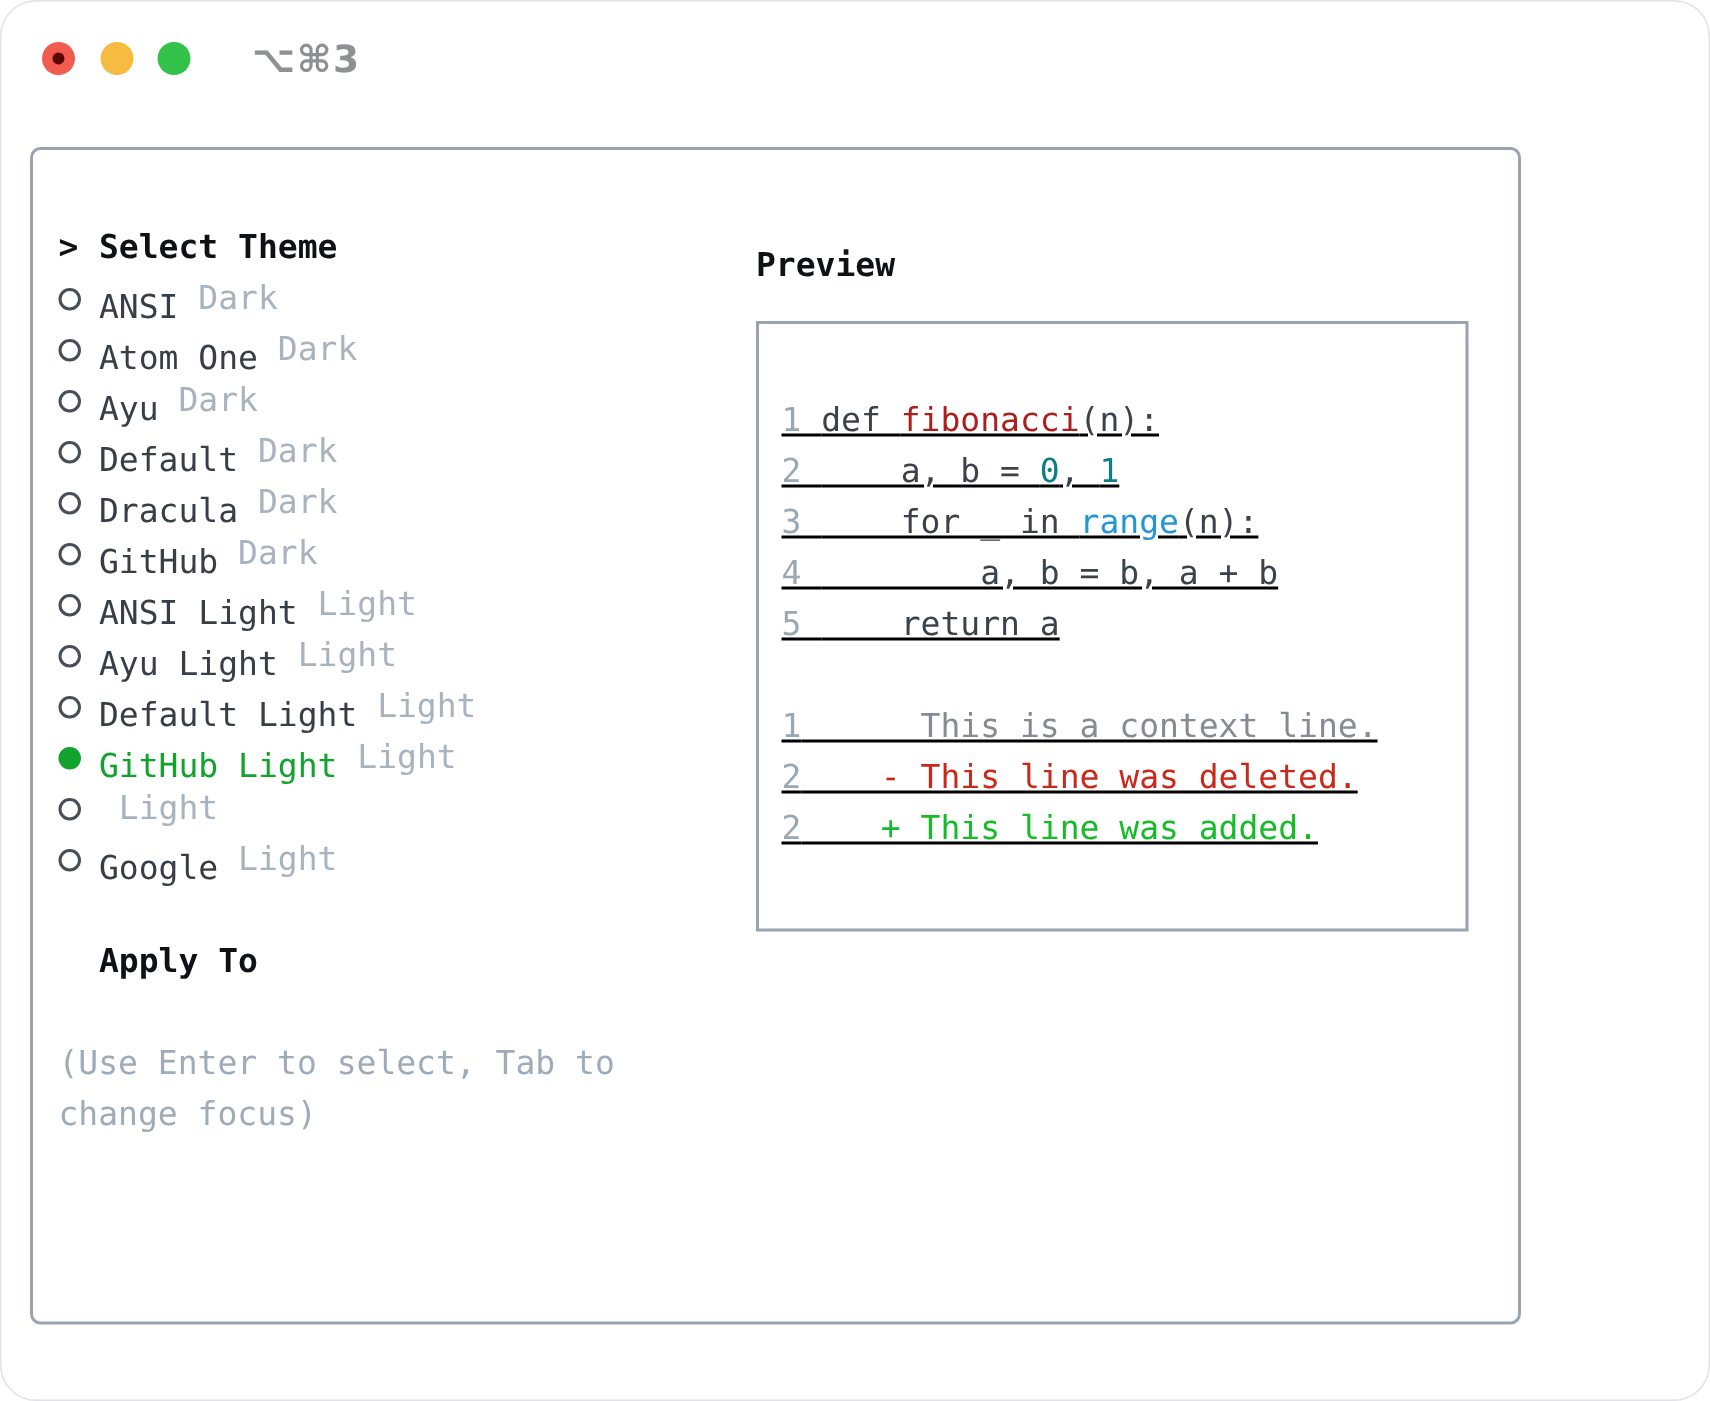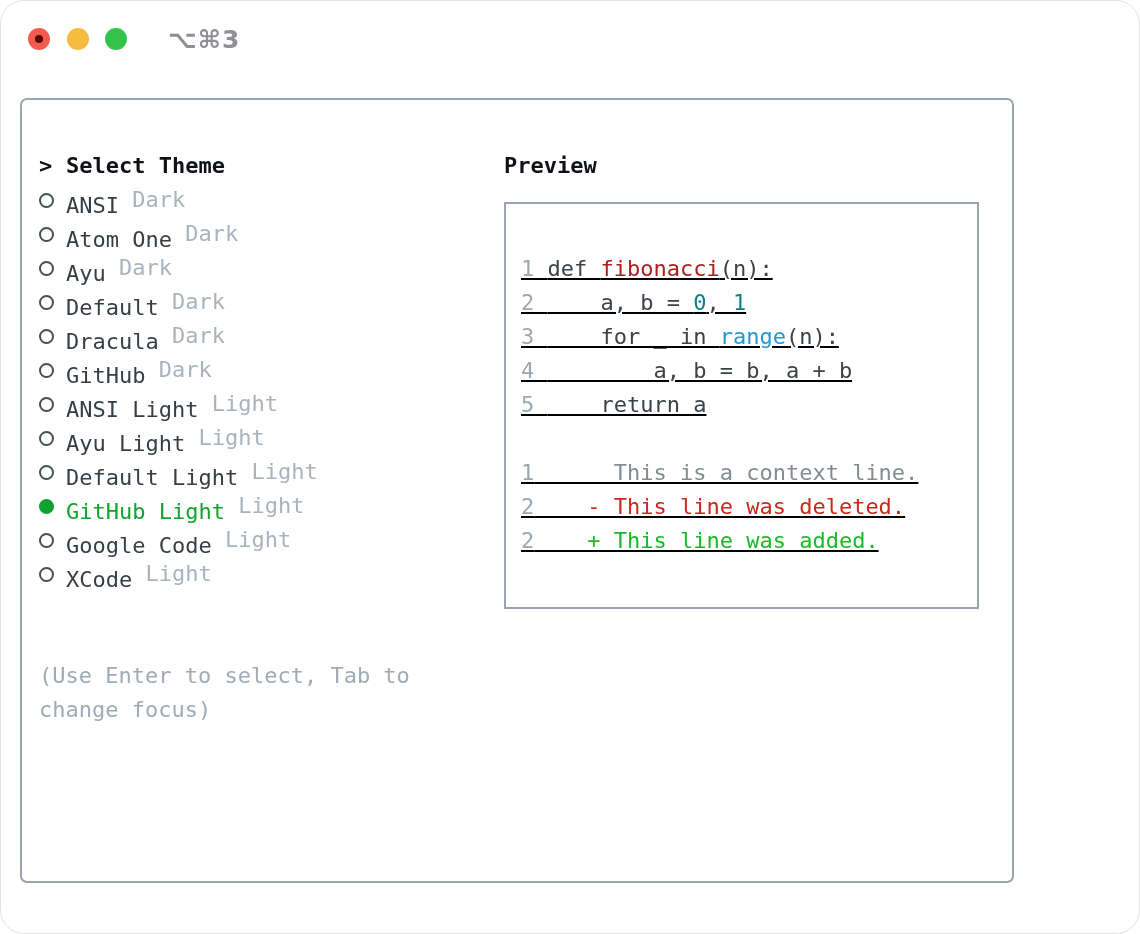--- a/index.html
+++ b/index.html
@@ -35,21 +35,21 @@
     letter-spacing:1px;
   }
   
   .panel{
     position:absolute;left:19px;top:97px;width:994px;height:785px;
     border:2px solid var(--panel_border);
     border-radius:7px;
     background:var(--window_bg);
   }
   .left-col{position:absolute;left:17px;top:49px;width:450px;}
-  .preview-col{position:absolute;left:482px;top:49px;width:490px;}
+  .preview-col{position:absolute;left:482px;top:61px;width:490px;}
   .row{display:flex;align-items:center;height:34px;white-space:pre;}
   .row.spacer{height:34px;}
   .marker{display:inline-block;width:27px;flex:0 0 27px;}
   .prompt{font-weight:bold;color:var(--header_text);}
   .header-text{font-weight:bold;color:var(--header_text);}
   .radio{
     display:inline-block;width:15px;height:15px;border-radius:50%;
     border:2px solid var(--radio_border);vertical-align:-1px;
   }
   .option.selected .radio{background:var(--selected_green);border-color:var(--selected_green);}
@@ -143,32 +143,35 @@
     <span class="opt-name">Default Light</span>
     <span class="opt-tag">Light</span>
   </div>
           <div class="row option selected">
     <span class="marker"><span class="radio"></span></span>
     <span class="opt-name">GitHub Light</span>
     <span class="opt-tag">Light</span>
   </div>
           <div class="row option">
     <span class="marker"><span class="radio"></span></span>
-    <span class="opt-name">Google Code</span>
     <span class="opt-tag">Light</span>
   </div>
           <div class="row option">
     <span class="marker"><span class="radio"></span></span>
-    <span class="opt-name">XCode</span>
+    <span class="opt-name">Google</span>
     <span class="opt-tag">Light</span>
   </div>
         </div>
 
       <div class="row spacer"></div>
 
+      <div class="row">
+        <span class="marker"></span>
+        <span class="header-text">Apply To</span>
+      </div>
 
 
       <div class="row spacer"></div>
 
       <div class="hint">(Use Enter to select, Tab to change focus)</div>
     </div>
 
     <div class="preview-col">
       <div class="row">
         <span class="header-text">Preview</span>

